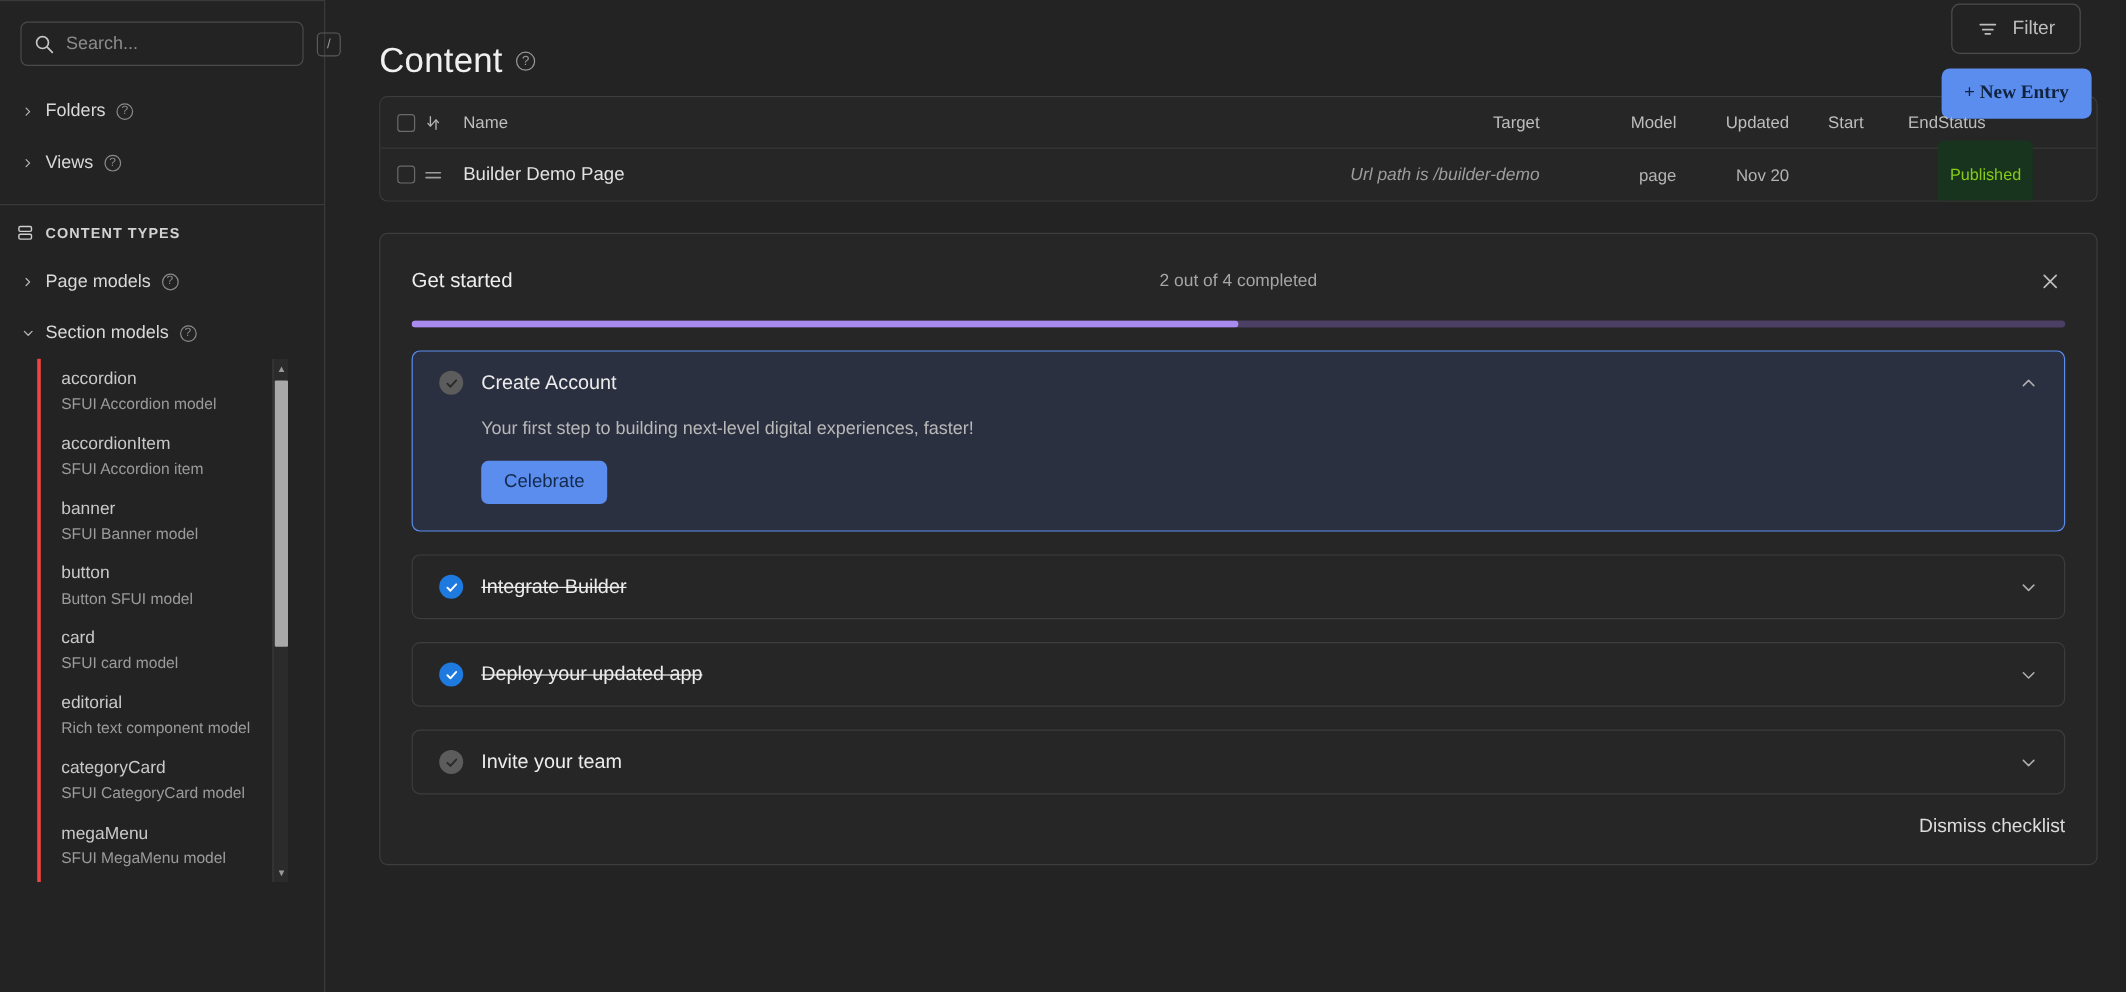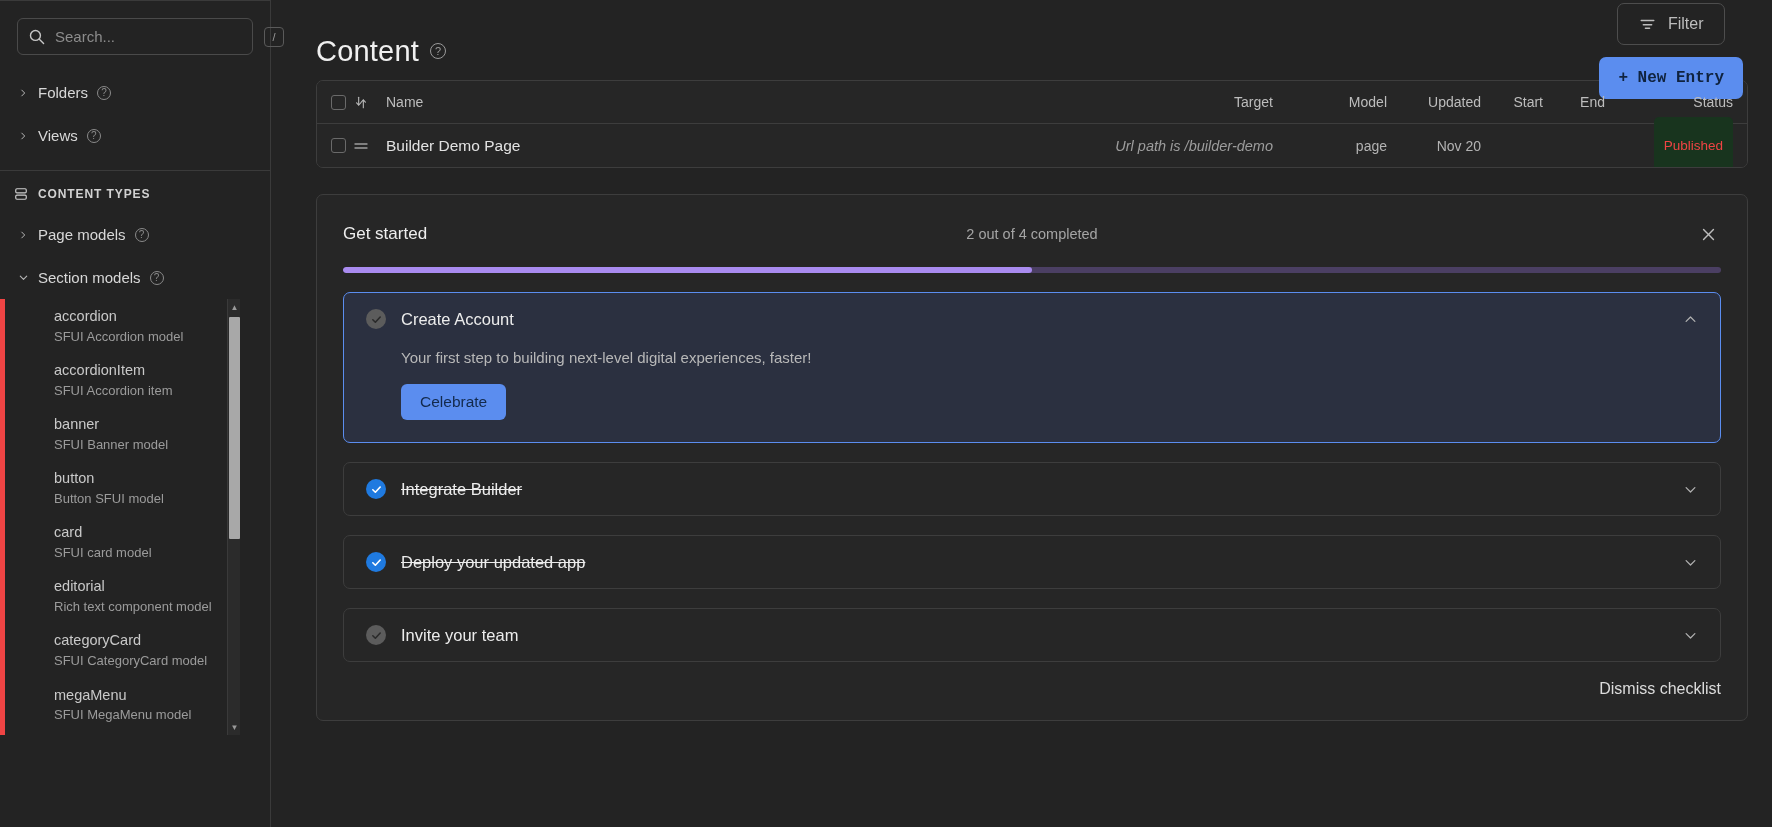--- a/index.html
+++ b/index.html
@@ -58,23 +58,23 @@
     display: flex; align-items: center; gap: 10px;
     padding: 16px 17px 12px 14px;
   }
   .section-head-label {
     font-size: 12px; letter-spacing: 0.9px; font-weight: bold; color: #d2d2d2;
   }
 
   .models-scroll {
     position: relative;
     height: 436px;
-    border-left: 5px solid #ef4444;
+    margin-left: 31px;
+    border-left: 3px solid #ef4444;
     overflow: hidden;
-    padding-left: 32px;
   }
   .model-item { padding: 7px 0 7px 17px; cursor: pointer; }
   .model-name { font-size: 14.5px; color: #c9c9c9; line-height: 1.42; }
   .model-desc { font-size: 13px; color: #9b9b9b; line-height: 1.5; }
 
   .scrollbar-track {
     position: absolute; top: 0; right: 30px; width: 13px; height: 436px;
     background: #2b2b2b; border-left: 1px solid #3a3a3a;
   }
   .scrollbar-thumb {
@@ -105,21 +105,21 @@
   .filter-btn {
     height: 42px; min-width: 108px; padding: 0 17px;
     border: 1px solid #4d4d4d; border-radius: 7px; background: transparent;
     display: flex; align-items: center; justify-content: center; gap: 12px;
     color: #bdbdbd; font-size: 16px; cursor: pointer;
     font-family: "Liberation Sans", sans-serif;
   }
   .new-entry-btn {
     height: 42px; padding: 0 19px; border: 0; border-radius: 7px;
     background: #5b8def; color: #10233f; font-size: 16px; font-weight: bold;
-    cursor: pointer; font-family: Liberation Mono, monospace;
+    cursor: pointer; font-family: Liberation Serif, serif;
     display: flex; align-items: center; justify-content: center;
   }
 
   
   .table {
     margin: 4px 0 0 45px;
     border: 1px solid #3d3d3d; border-radius: 7px;
     background: #262626; overflow: hidden;
   }
   .trow { display: flex; align-items: center; height: 43px; padding: 0 0 0 14px; }
@@ -134,24 +134,24 @@
   .col-name { flex: 1 1 auto; font-size: 14px; color: #bdbdbd; padding-left: 10px; }
   .trow.body .col-name { font-size: 15.5px; color: #e2e2e2; }
   .col-target { width: 300px; text-align: right; font-size: 14px; color: #bdbdbd; padding-right: 28px; }
   .trow.body .col-target { font-style: italic; color: #9d9d9d; font-size: 14.5px; }
   .col-model { width: 86px; text-align: right; font-size: 14px; color: #bdbdbd; }
   .trow.body .col-model { color: #b3b3b3; font-size: 14px; }
   .col-updated { width: 94px; text-align: right; font-size: 14px; color: #bdbdbd; }
   .trow.body .col-updated { color: #b3b3b3; }
   .col-start { width: 62px; text-align: right; font-size: 14px; color: #bdbdbd; }
   .col-end { width: 62px; text-align: right; font-size: 14px; color: #bdbdbd; }
-  .col-status { width: 132px; text-align: right; font-size: 14px; color: #bdbdbd; padding-right: 14px; margin-left: 10px; }
+  .col-status { width: 132px; font-size: 14px; color: #bdbdbd; padding-right: 14px; }
   .status-pill {
     display: inline-block; padding: 21px 10px; border-radius: 5px;
-    background: #18341e; color: #ef4444; font-size: 13.5px;
+    background: #18341e; color: #84cc16; font-size: 13.5px;
   }
 
   
   .panel {
     margin: 26px 0 0 45px;
     border: 1px solid #3d3d3d; border-radius: 7px;
     background: #262626; padding: 22px 26px 22px 26px;
     position: relative;
   }
   .panel-head { display: flex; align-items: center; height: 34px; }

